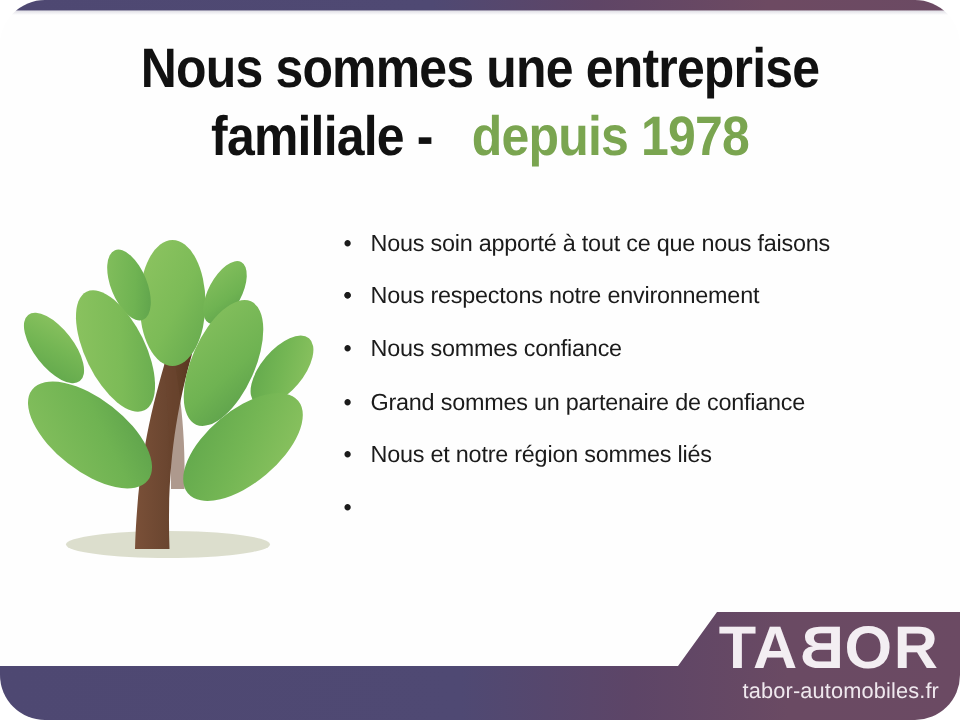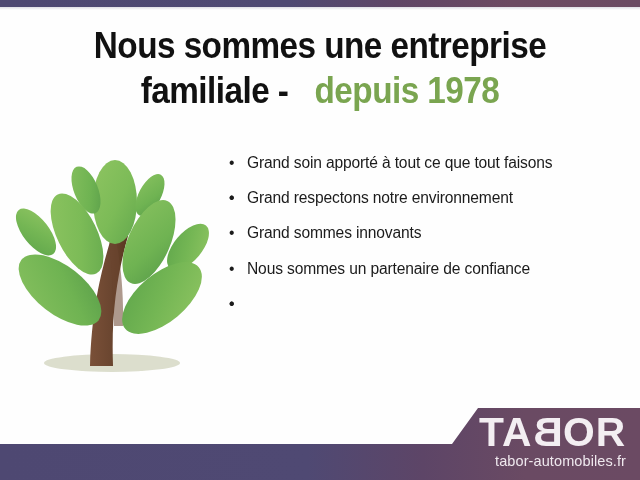--- a/index.html
+++ b/index.html
@@ -10,20 +10,21 @@
     background:#ffffff;
     overflow:hidden;
     position:relative;
     -webkit-font-smoothing:antialiased;
   }
   .slide{
     position:absolute;inset:0;
     width:640px;height:480px;
     background:#fefefe;
     overflow:hidden;
+    border-radius:30px;
   }
 
   
   .top-strip{
     position:absolute;left:0;top:0;width:640px;height:7px;
     background:linear-gradient(90deg,#4e4872 0%,#4f4973 45%,#5f4566 62%,#6d4a62 80%,#6b4a63 100%);
   }
   .top-strip-shadow{
     position:absolute;left:0;top:7px;width:640px;height:3px;
     background:linear-gradient(180deg,rgba(78,72,114,0.18),rgba(78,72,114,0));
@@ -172,26 +173,26 @@
         <ellipse cx="178" cy="97" rx="14" ry="28" fill="url(#lf3)" transform="rotate(40 178 97)"></ellipse>
 
         <ellipse cx="50" cy="140" rx="24" ry="49" fill="url(#lf2)" transform="rotate(-52 50 140)"></ellipse>
 
         <ellipse cx="152" cy="148" rx="24" ry="48" fill="url(#lf3)" transform="rotate(50 152 148)"></ellipse>
       </g>
     </svg>
   </div>
 
   <ul class="bullets">
-    <li><span class="dot">•</span><span>Grand soin apporté à tout ce que tout faisons</span></li>
+    <li><span class="dot">•</span><span>Nous soin apporté à tout ce que nous faisons</span></li>
     <li><span class="dot">•</span></li>
-    <li><span class="dot">•</span><span>Grand respectons notre environnement</span></li>
-    <li><span class="dot">•</span><span>Grand sommes innovants</span></li>
-    <li><span class="dot">•</span><span>Nous sommes un partenaire de confiance</span></li>
-    <li><span class="dot">•</span></li>
+    <li><span class="dot">•</span><span>Nous respectons notre environnement</span></li>
+    <li><span class="dot">•</span><span>Nous sommes confiance</span></li>
+    <li><span class="dot">•</span><span>Grand sommes un partenaire de confiance</span></li>
+    <li><span class="dot">•</span><span>Nous et notre région sommes liés</span></li>
     <li><span class="dot">•</span></li>
   </ul>
 
   <div class="banner">
     <svg viewBox="0 0 640 74" xmlns="http://www.w3.org/2000/svg" preserveAspectRatio="none" aria-hidden="true">
       <defs>
         <linearGradient id="bnr" x1="0" y1="0" x2="1" y2="0">
           <stop offset="0%" stop-color="#4e4872"></stop>
           <stop offset="48%" stop-color="#4f4973"></stop>
           <stop offset="66%" stop-color="#5d4567"></stop>

